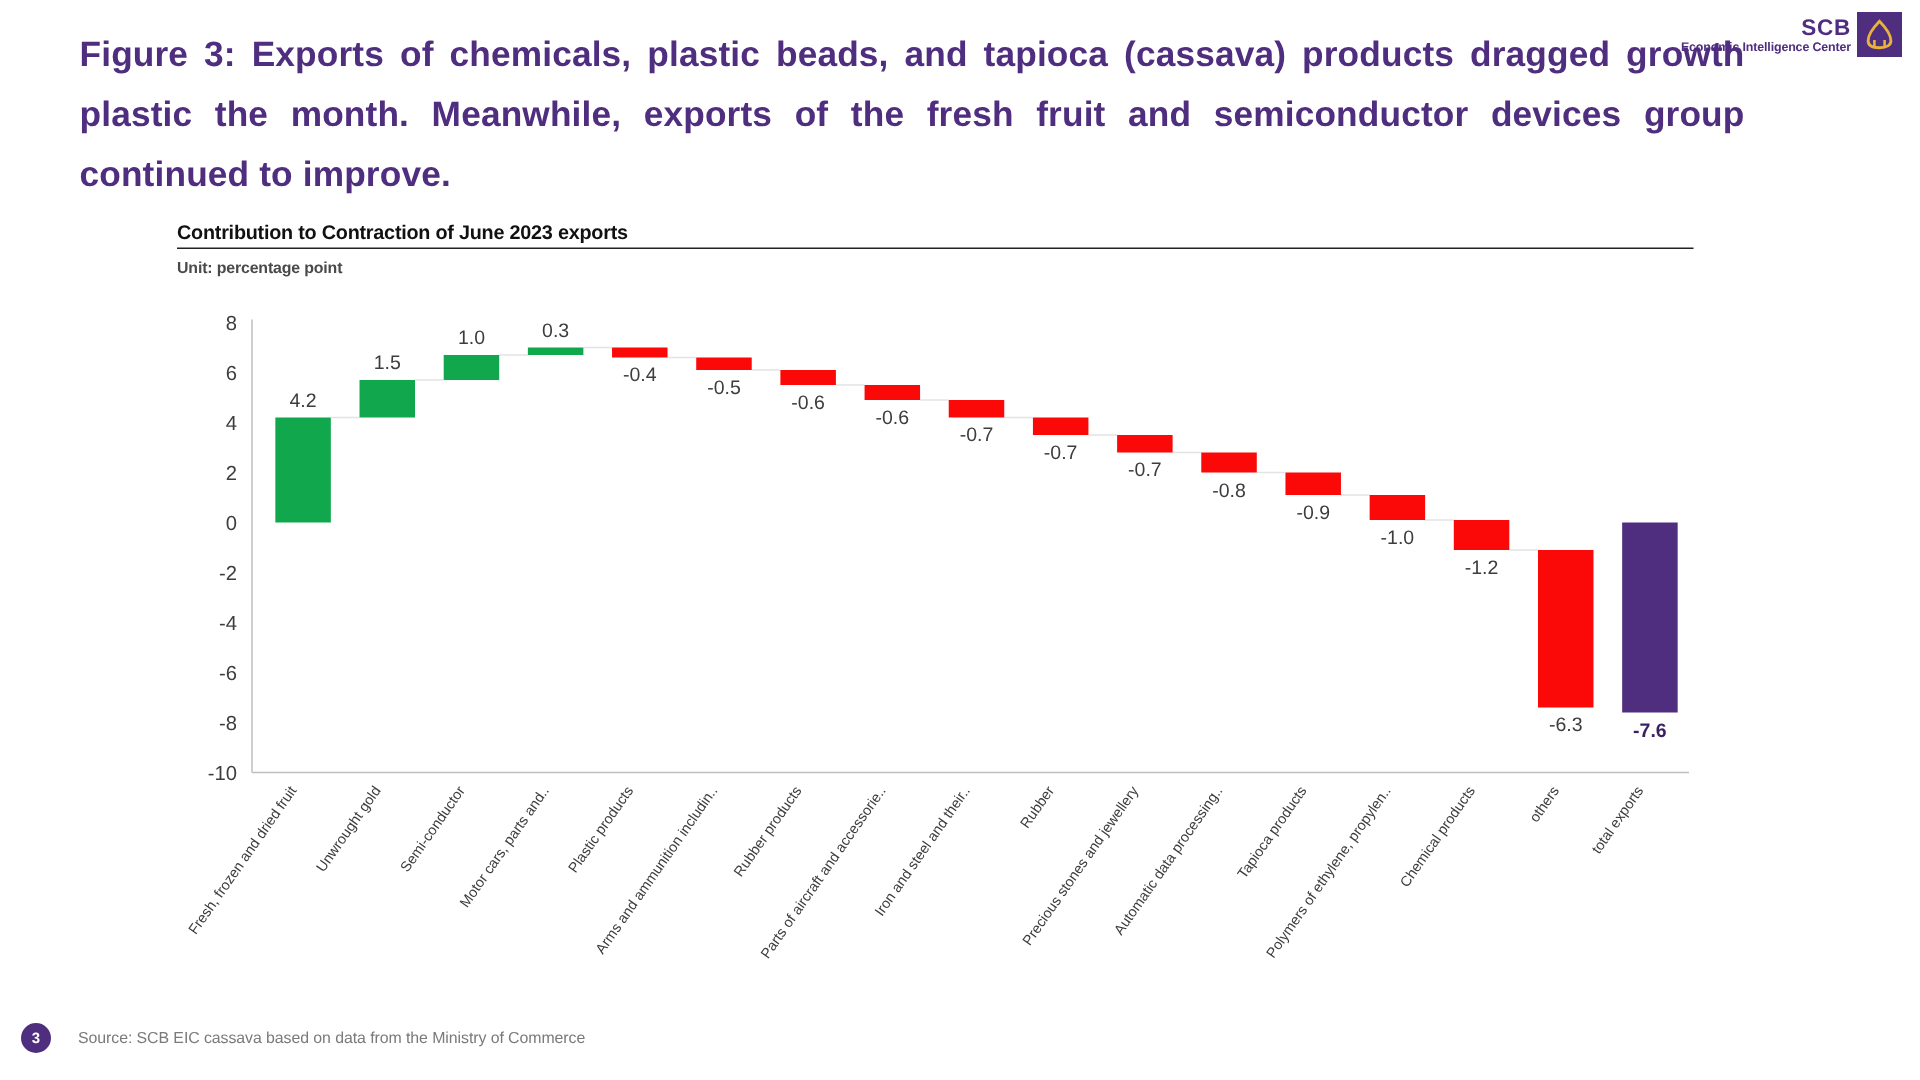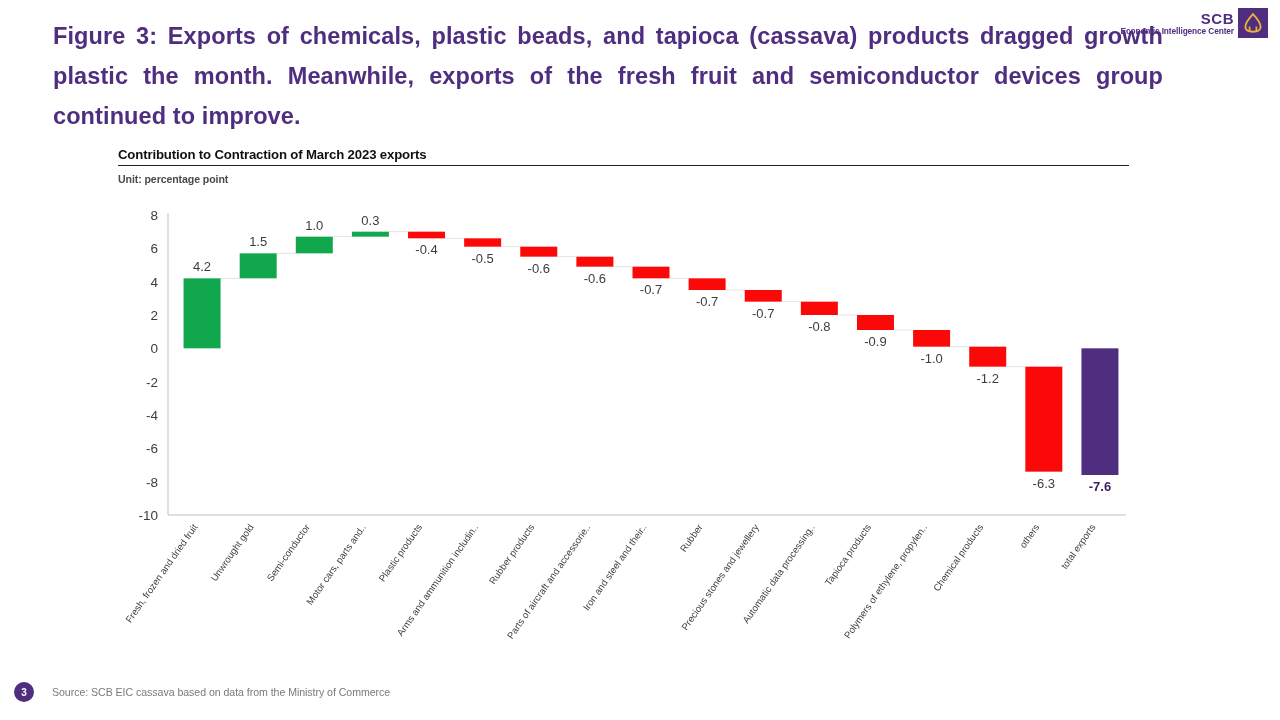--- a/index.html
+++ b/index.html
@@ -169,21 +169,21 @@
   </div>
   <div id="logo-mark">
     <svg width="22" height="22" viewBox="0 0 22 22" aria-hidden="true">
       <path d="M11 2.2 C 6.2 7.2 3.4 11.6 3.4 15.1 C 3.4 18.0 6.0 19.8 11 19.8 C 16.0 19.8 18.6 18.0 18.6 15.1 C 18.6 11.6 15.8 7.2 11 2.2 Z" fill="none" stroke="#E8B33A" stroke-width="1.9"></path>
       <path d="M7.6 19.2 L7.6 14.6 M14.4 19.2 L14.4 14.6" stroke="#E8B33A" stroke-width="1.7"></path>
     </svg>
   </div>
 </div>
 
 <div id="chart-card">
-  <div id="chart-title">Contribution to Contraction of March 2023 exports</div>
+  <div id="chart-title">Contribution to Contraction of June 2023 exports</div>
   <div id="chart-title-rule"></div>
   <div id="chart-unit">Unit: percentage point</div>
 
   <div id="plot-wrap">
     <svg id="plot-svg" width="1012" height="460">
       <g id="g-yticks">
           <text x="40" y="15" class="ytick">8</text>
           <text x="40" y="48.333333333333336" class="ytick">6</text>
           <text x="40" y="81.66666666666667" class="ytick">4</text>
           <text x="40" y="115" class="ytick">2</text>

